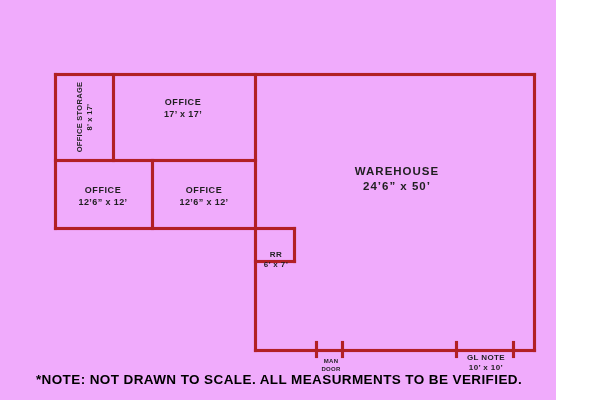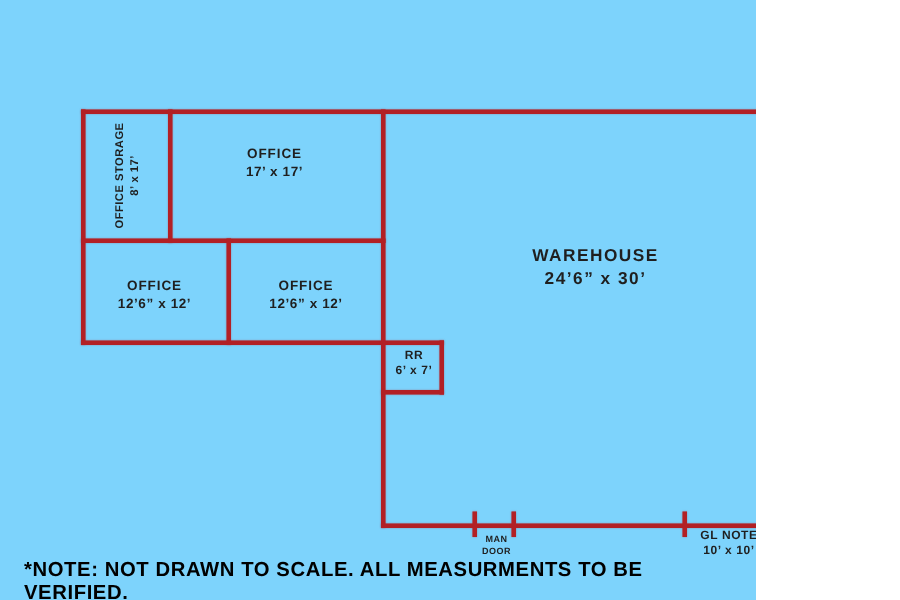--- a/index.html
+++ b/index.html
@@ -1,19 +1,19 @@
 <!DOCTYPE html>
 <html style="--wall: #b22025;"><head>
 <meta charset="utf-8">
 <style>
   html,body{margin:0;padding:0;background:#fff;}
   #canvas{
     position:relative;
-    width:504px;height:400px;
-    background:#7dd3fc;
+    width:556px;height:400px;
+    background:#f0abfc;
     overflow:hidden;
     font-family:"Liberation Sans", sans-serif;
     color:#1a1a1a;
   }
   .wall{position:absolute;background:var(--wall,#b22025);box-shadow:0 0 1px rgba(178,32,37,.6);}
   .label{
     position:absolute;
     transform:translate(-50%,-50%);
     text-align:center;
     font-weight:bold;
@@ -26,20 +26,21 @@
   .lbl-office{font-size:9px;letter-spacing:.6px;}
   .lbl-office .dims{letter-spacing:.4px;}
   .lbl-warehouse{font-size:11.5px;letter-spacing:1px;}
   .lbl-rr{font-size:8px;letter-spacing:.4px;}
   .lbl-door-sm{font-size:6px;letter-spacing:.3px;line-height:1.25;}
   .lbl-door{font-size:8px;letter-spacing:.4px;line-height:1.3;}
   .note{
     position:absolute;
     left:0;right:14px;
     top:372px;
+    text-align:center;
     font-size:13.5px;
     font-weight:bold;
     letter-spacing:.4px;
     color:#000;
     padding-left:16px;
   }
 </style>
 </head>
 <body>
 
@@ -75,28 +76,28 @@
   <div class="label lbl-office" style="left:103px; top:197px;">
     <div>OFFICE</div>
     <div class="dims">12’6” x 12’</div>
   </div>
 
   <div class="label lbl-office" style="left:204px; top:197px;">
     <div>OFFICE</div>
     <div class="dims">12’6” x 12’</div>
   </div>
 
-  <div class="label lbl-rr" style="left:276px; top:243px;">
+  <div class="label lbl-rr" style="left:276px; top:260px;">
     <div>RR</div>
     <div class="dims">6’ x 7’</div>
   </div>
 
   <div class="label lbl-warehouse" style="left:397px; top:179px;text-align:center;">
     <div>WAREHOUSE</div>
-    <div class="dims">24’6” x 30’</div>
+    <div class="dims">24’6” x 50’</div>
   </div>
 
   <div class="label lbl-door-sm" style="left:331px; top:365px;">
     <div>MAN</div>
     <div>DOOR</div>
   </div>
 
   <div class="label lbl-door" style="left:486px; top:363px;">
     <div>GL NOTE</div>
     <div>10’ x 10’</div>

